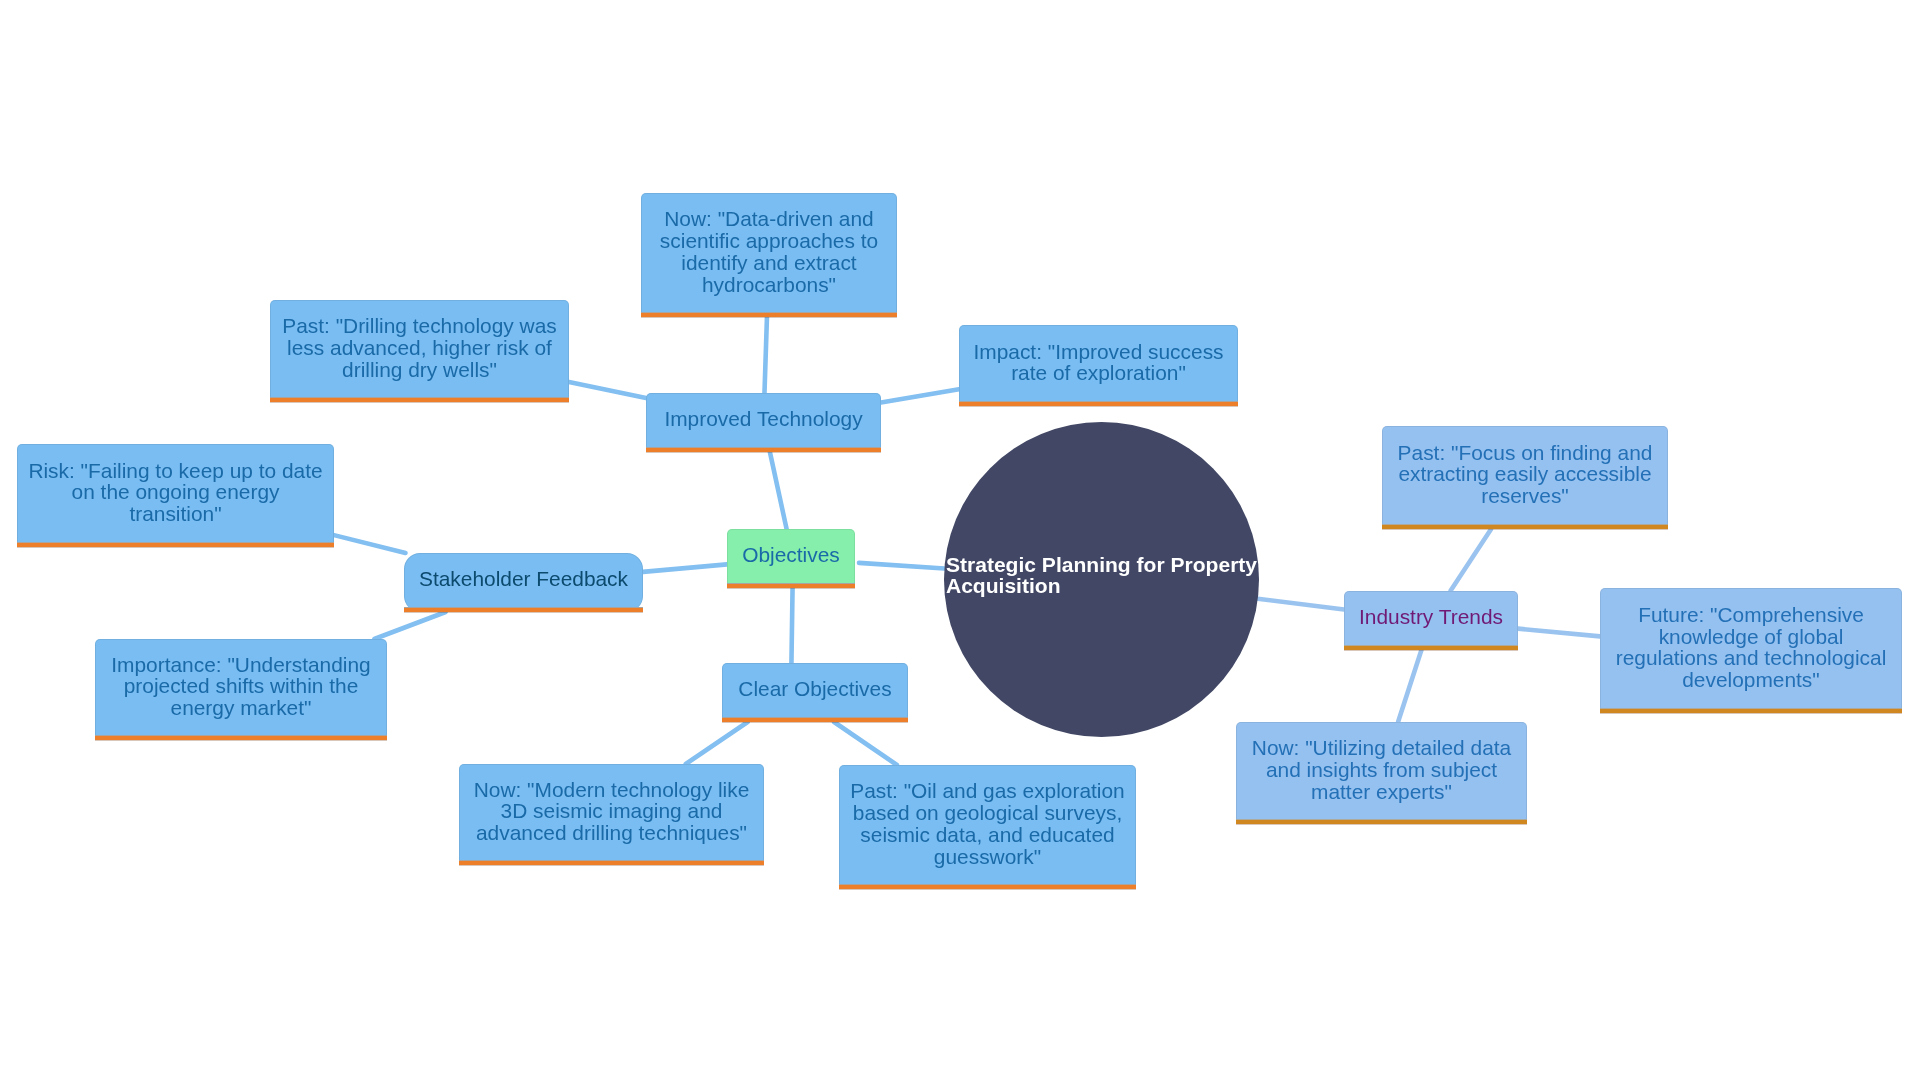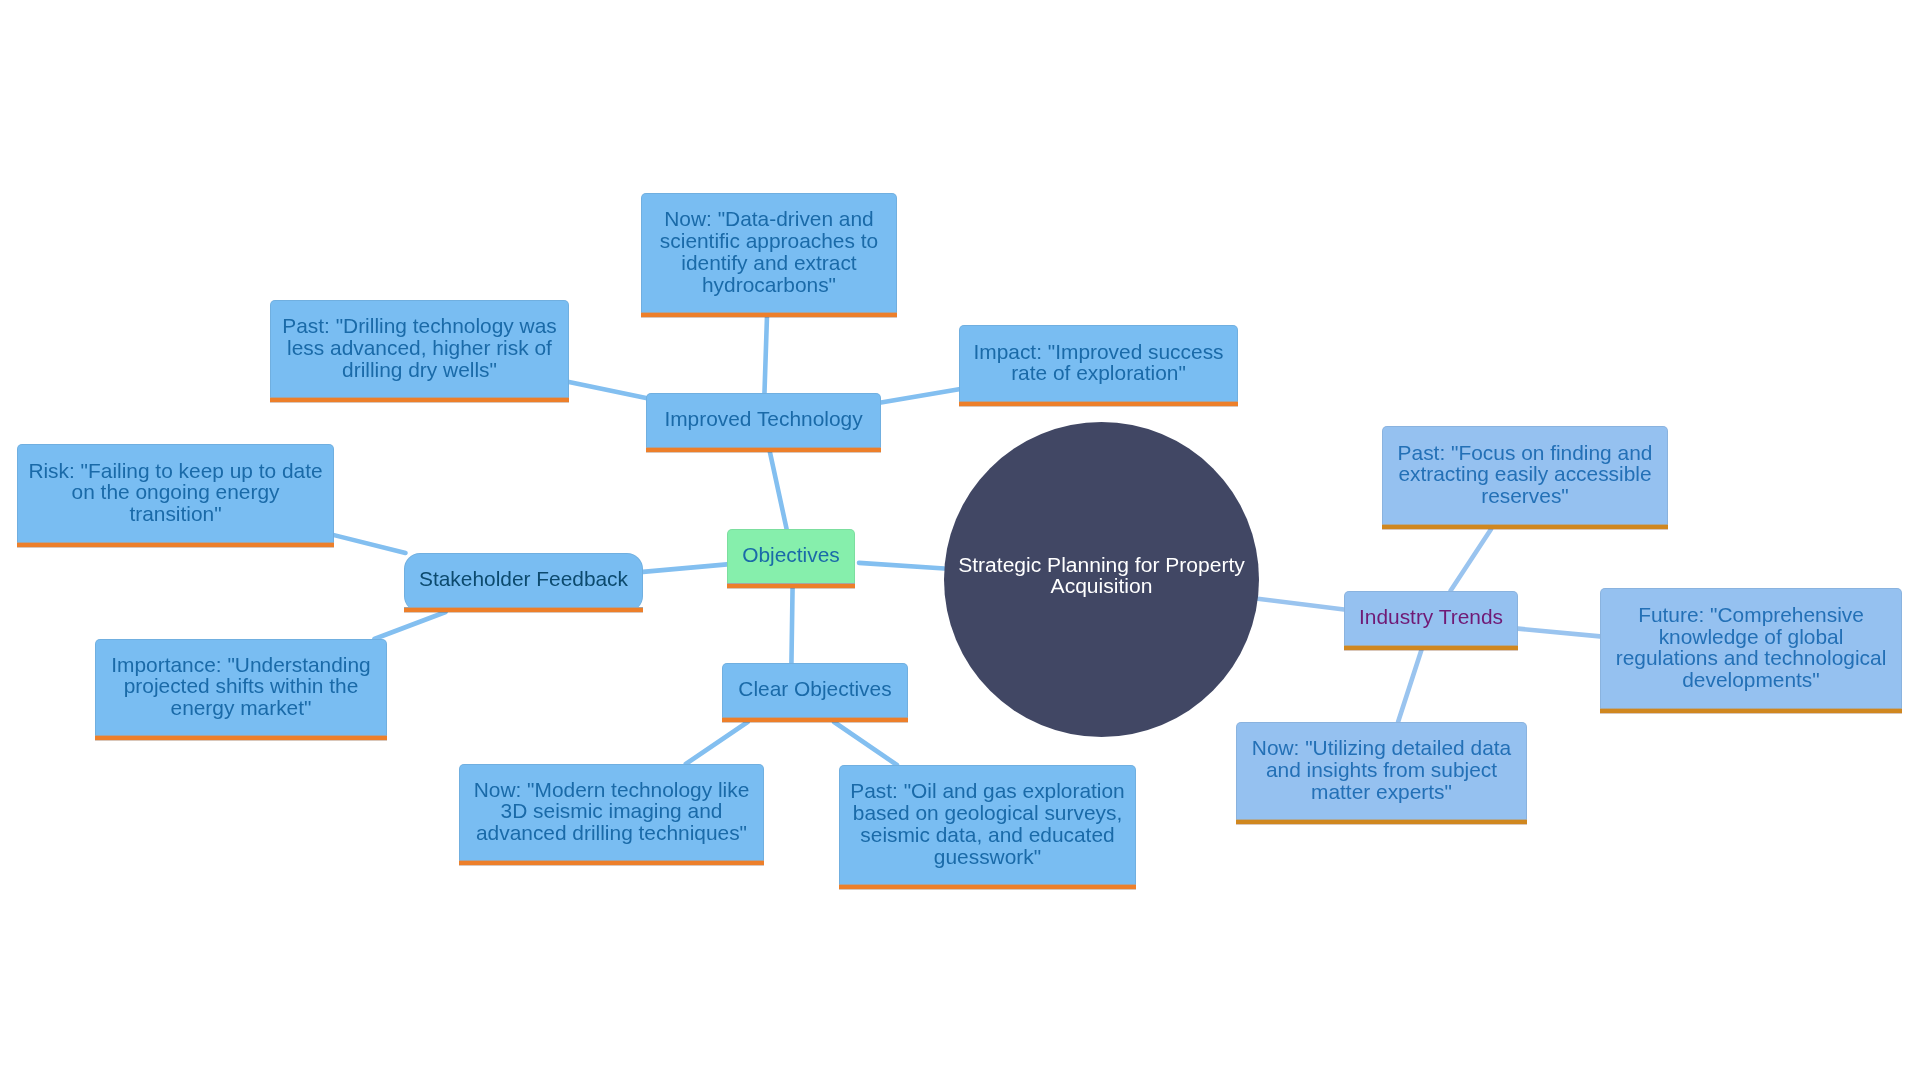--- a/index.html
+++ b/index.html
@@ -15,21 +15,21 @@
         display:flex;align-items:center;justify-content:center;
         text-align:center;z-index:2;
         border:1px solid rgba(0,0,0,0.07);border-bottom:none;}
   .node .lbl{padding:0 6px;line-height:21.75px;font-size:20.9px;
              letter-spacing:0;white-space:pre-line;
              position:relative;top:-3.7px;}
   .node .bar{position:absolute;left:-1px;right:-1px;bottom:0;height:5.3px;
              box-shadow:0 0.6px 0 0 rgba(120,50,0,0.45);}
   .root{position:absolute;border-radius:50%;
         display:flex;align-items:center;justify-content:center;
-        text-align:center;z-index:3;}
+        text-align:left;z-index:3;font-weight:bold;}
   .root .lbl{line-height:21.6px;font-size:21.05px;letter-spacing:0;
              white-space:pre-line;position:relative;top:-3.7px;}
 </style>
 </head>
 <body>
 <div id="stage" style="background: rgb(255, 255, 255);">
   <svg id="edges" viewBox="0 0 1920 1080">
       <line x1="944.3465872420011" y1="568.5570665752383" x2="859" y2="562.885737439222" stroke="#83bff0" stroke-width="4.6" stroke-linecap="round"></line>
       <line x1="1257.7654570635016" y1="598.6813853357672" x2="1344" y2="609.5424886191199" stroke="#9ac4ef" stroke-width="4.6" stroke-linecap="round"></line>
       <line x1="786.6011029411765" y1="529" x2="769.8988970588235" y2="452" stroke="#83bff0" stroke-width="4.6" stroke-linecap="round"></line>

